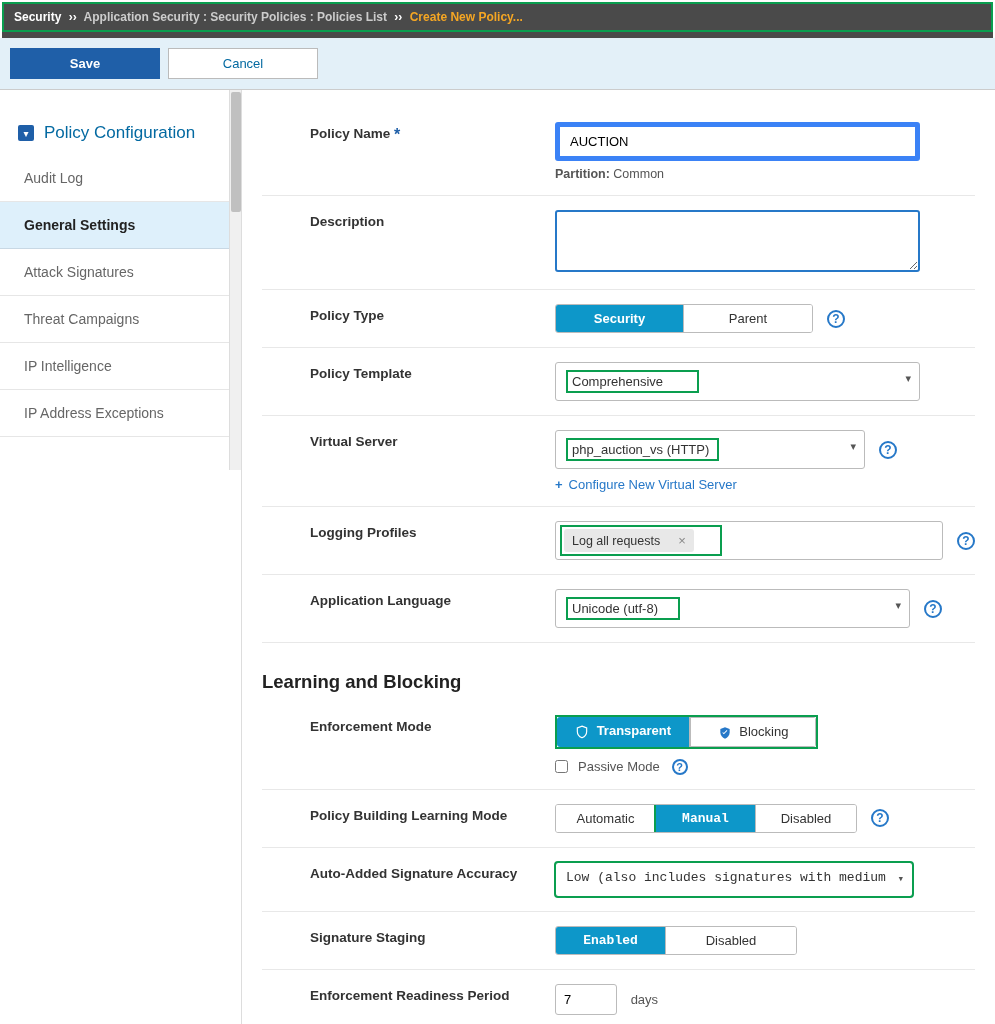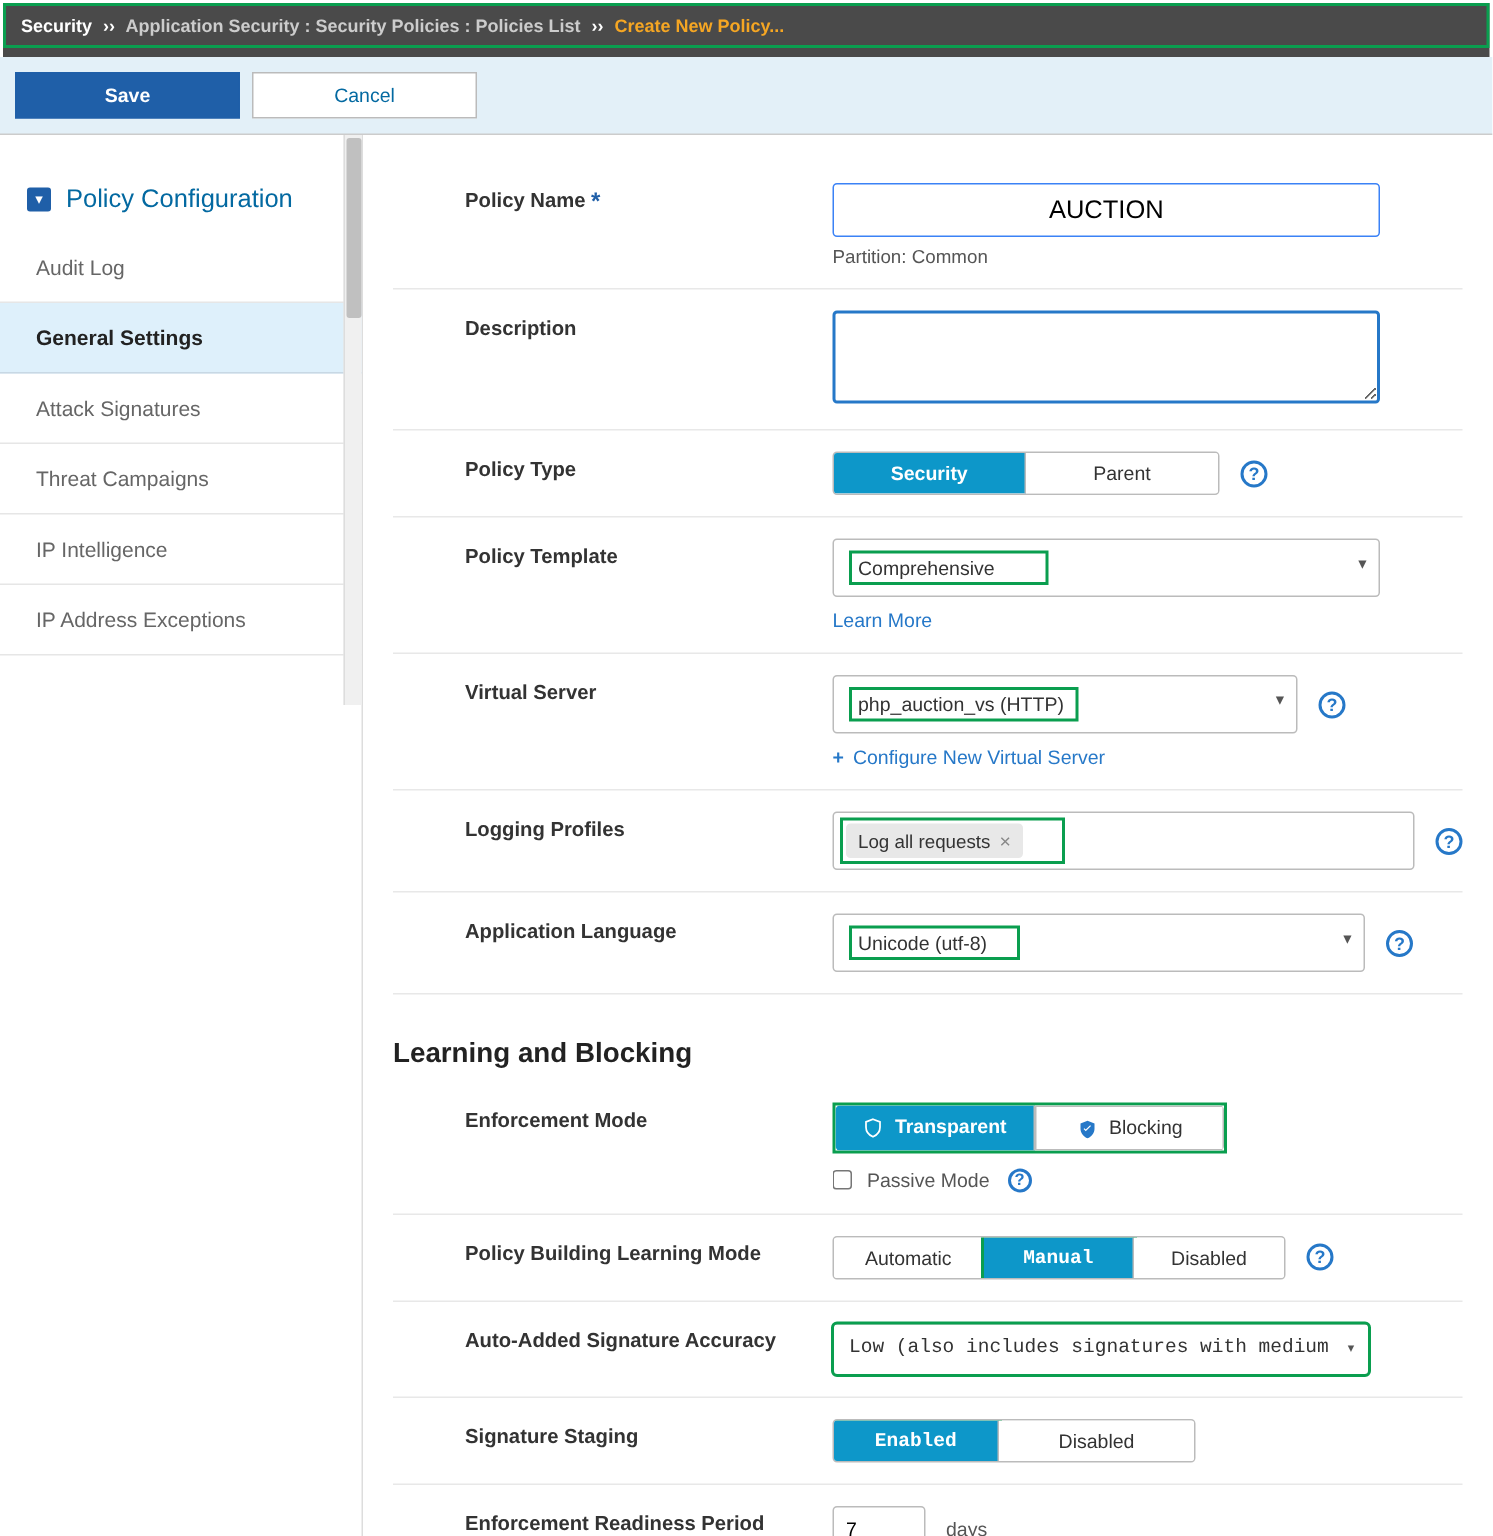--- a/index.html
+++ b/index.html
@@ -30,41 +30,41 @@
 .sidebar-item.active { background: #def0fb; color: #222; font-weight: bold; border-bottom: 1px solid #c8d8e4; }
 
 .content { flex: 1; padding: 18px 20px 20px 20px; }
 
 
 .form-row { display: flex; align-items: flex-start; padding: 14px 0; border-bottom: 1px solid #e8e8e8; }
 .form-label { width: 245px; font-size: 13.5px; color: #333; font-weight: bold; padding-top: 4px; flex-shrink: 0; margin-left: 48px; }
 .form-label .req { color: #1f5fa8; font-size: 16px; vertical-align: top; }
 .form-control { flex: 1; }
 
-.text-input { width: 100%; max-width: 365px; padding: 7px 10px; border: 1px solid #3b82f6; border-radius: 3px; font-size: 17px; text-align: center; }
+.text-input { width: 100%; max-width: 365px; padding: 7px 10px; border: 5px solid #3b82f6; border-radius: 3px; font-size: 13px; }
 .text-input-wide { max-width: 365px; }
 .textarea { width: 365px; height: 62px; border: 2px solid #2678c8; border-radius: 3px; padding: 6px; resize: both; }
 .sub-label { font-size: 12.5px; color: #555; margin-top: 6px; }
-.sub-label b { font-weight: normal; }
+.sub-label b { font-weight: bold; }
 
 
 .segmented { display: inline-flex; border: 1px solid #bbb; border-radius: 3px; overflow: hidden; }
 .segmented .seg { padding: 6px 18px; min-width: 100px; text-align: center; background: #fff; color: #333; font-size: 13px; cursor: pointer; border-right: 1px solid #bbb; }
 .segmented .seg:last-child { border-right: none; }
 .segmented .seg.active { background: #0d97c9; color: #fff; font-weight: bold; }
 .seg-icon { display: inline-block; margin-right: 4px; vertical-align: middle; }
 
 
 .select-box { width: 365px; padding: 7px 28px 7px 10px; border: 1px solid #bbb; border-radius: 3px; font-size: 13px; background: #fff; position: relative; cursor: pointer; }
 .select-caret { position: absolute; right: 8px; top: 9px; font-size: 11px; color: #555; }
 .hl-green { outline: 2px solid #0a9e4f; outline-offset: -1px; font-family: Liberation Mono, monospace; }
 
 
 .tag-box { display: flex; flex-wrap: wrap; align-items: center; min-height: 36px; width: 365px; border: 1px solid #bbb; border-radius: 3px; padding: 3px 4px; background: #fff; gap: 5px; }
-.tag { background: #e8e8e8; border-radius: 3px; padding: 4px 8px; font-size: 12.5px; color: #333; display: inline-flex; align-items: center; gap: 6px; }
+.tag { background: #e8e8e8; border-radius: 3px; padding: 4px 8px; font-size: 12.5px; color: #333; display: inline-flex; align-items: center; gap: 18px; }
 .tag .t-close { color: #888; cursor: pointer; font-size: 13px; }
 
 
 .help-icon { display: inline-flex; width: 18px; height: 18px; border: 2px solid #2678c8; border-radius: 50%; color: #2678c8; font-size: 12px; font-weight: bold; align-items: center; justify-content: center; margin-left: 14px; vertical-align: middle; cursor: pointer; }
 
 
 .link { color: #2678c8; font-size: 13px; cursor: pointer; }
 .link-row { margin-top: 8px; }
 .plus-icon { font-weight: bold; margin-right: 6px; }
 
@@ -152,21 +152,20 @@
       </div>
     </div>
 
     <div class="form-row">
       <div class="form-label">Policy Template</div>
       <div class="form-control">
         <div class="select-box">
           <span class="hl-green-inner" style="padding:2px 34px 2px 4px;"><span>Comprehensive</span></span>
           <span class="select-caret">▾</span>
         </div>
-        <div class="learn-more"><span class="link">Learn More</span></div>
       </div>
     </div>
 
     <div class="form-row">
       <div class="form-label">Virtual Server</div>
       <div class="form-control">
         <div class="control-line">
           <div class="select-box" style="width:310px">
             <span class="hl-green-inner" style="padding:2px 8px 2px 4px;"><span>php_auction_vs (HTTP)</span></span>
             <span class="select-caret">▾</span>

